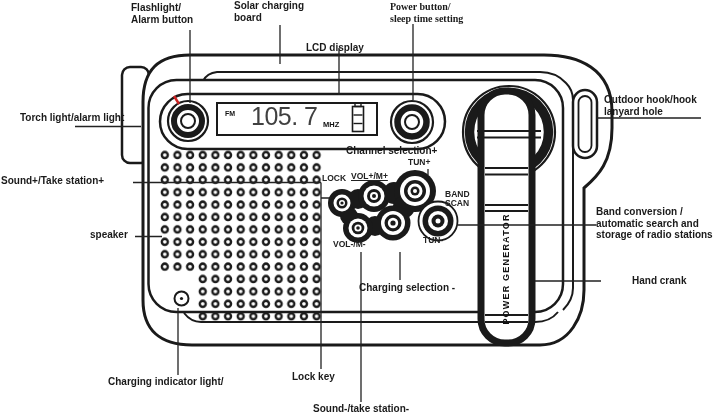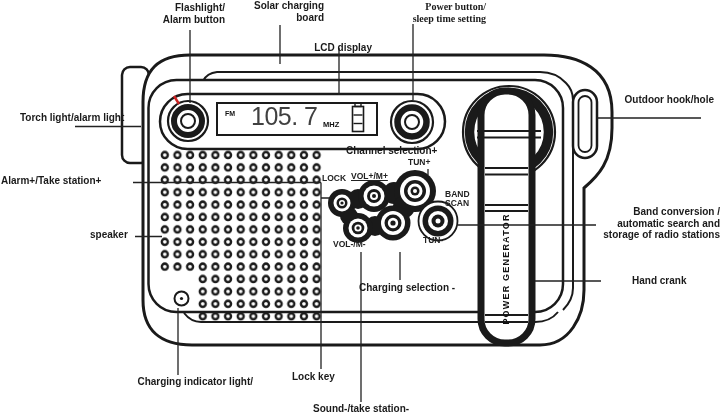--- a/index.html
+++ b/index.html
@@ -1,21 +1,21 @@
 <!DOCTYPE html>
 <html><head>
 <meta charset="utf-8">
 <style>
   html,body{margin:0;padding:0;background:#fff;}
   .stage{position:relative;width:720px;height:418px;background:#fff;overflow:hidden;
          font-family:"Liberation Sans",sans-serif;}
   .stage svg{position:absolute;left:0;top:0;}
   .lbl{position:absolute;font-weight:bold;font-size:10px;line-height:11.5px;color:#1a1a1a;
        white-space:nowrap;}
-  .ctr{text-align:right;}
+  .ctr{text-align:left;}
   .sm{position:absolute;font-weight:bold;font-size:8.5px;line-height:9px;color:#222;
       white-space:nowrap;}
   .lcd-fm{position:absolute;left:225px;top:110px;font-size:7px;font-weight:bold;color:#111;}
   .lcd-freq{position:absolute;left:251px;top:103px;font-size:25px;line-height:27px;
             letter-spacing:-0.5px;color:#404040;}
   .lcd-unit{position:absolute;left:323px;top:120px;font-size:7.5px;font-weight:bold;color:#111;}
   .crank-text{position:absolute;left:426px;top:264px;width:160px;text-align:center;
               transform:rotate(-90deg);font-size:9px;font-weight:bold;letter-spacing:1.2px;
               color:#111;}
 </style>
@@ -181,35 +181,36 @@
     <div>board</div>
   </div>
   <div class="lbl ctr" style="left:306px;top:42px;width:66px;">
     <div>LCD display</div>
   </div>
   <div class="lbl ctr" style="left:390px;top:1px;width:96px;font-family:Liberation Serif, serif;">
     <div>Power button/</div>
     <div>sleep time setting</div>
   </div>
   <div class="lbl ctr" style="left:604px;top:94px;width:110px;">
-    <div>Outdoor hook/hole</div>
+    <div>Outdoor hook/hook</div>
+    <div>lanyard hole</div>
   </div>
   <div class="lbl ctr" style="left:596px;top:206px;width:124px;">
     <div>Band conversion /</div>
     <div>automatic search and</div>
     <div>storage of radio stations</div>
   </div>
   <div class="lbl" style="left:632px;top:275px;">
     <div>Hand crank</div>
   </div>
   <div class="lbl" style="left:20px;top:112px;text-align:center;">
     <div>Torch light/alarm light</div>
   </div>
   <div class="lbl" style="left:1px;top:175px;">
-    <div>Alarm+/Take station+</div>
+    <div>Sound+/Take station+</div>
   </div>
   <div class="lbl" style="left:90px;top:229px;">
     <div>speaker</div>
   </div>
   <div class="lbl ctr" style="left:108px;top:376px;width:145px;">
     <div>Charging indicator light/</div>
   </div>
   <div class="lbl" style="left:292px;top:371px;">
     <div>Lock key</div>
   </div>

